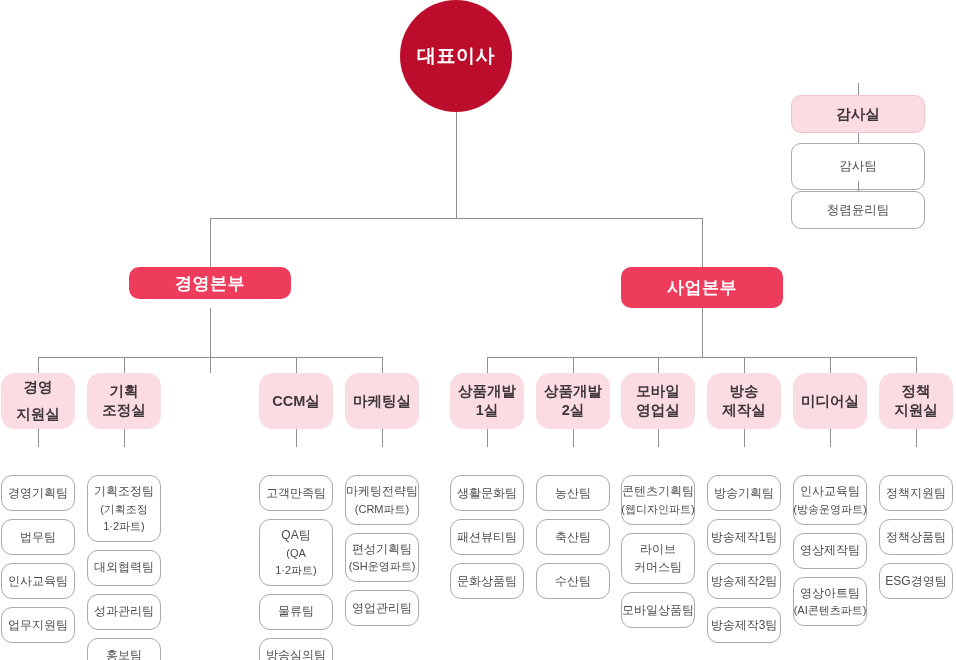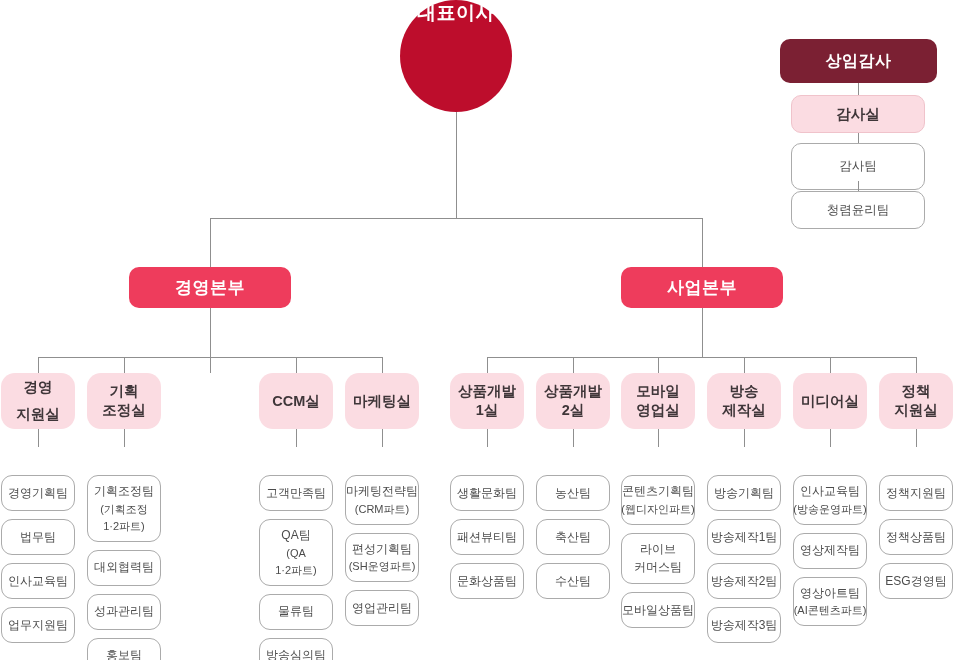--- a/index.html
+++ b/index.html
@@ -18,21 +18,21 @@
   .hline, .vline { position: absolute; background: var(--line, #8f8f8f); }
   .hline { height: 1px; }
   .vline { width: 1px; }
 
   .ceo {
     position: absolute;
     border-radius: 50%;
     background: var(--ceo, #bd0d2c);
     color: #fff;
     display: flex;
-    align-items: flex-start;
+    align-items: center;
     justify-content: center;
     font-weight: bold;
     font-size: 19px;
     letter-spacing: 0.5px;
   }
 
   .division {
     position: absolute;
     border-radius: 10px;
     background: var(--division, #ee3c5c);
@@ -134,21 +134,21 @@
 <body>
 
 <div id="chart" style="--ceo: #bd0d2c; --division: #ee3c5c; --office: #fbdce2; --audit-head: #7b2033; --team-border: #ababab; --line: #8f8f8f; --office-text: #3f3639; --team-text: #4c4c4c; --bg: #ffffff;">
     <div class="ceo" style="left: 400px; top: 0px; height: 112px; width: 112px;">
       <span class="ln">대표이사</span>
     </div>
     <div class="vline" style="left: 456px; top: 112px; height: 106px;"></div>
     <div class="hline" style="left: 210px; top: 218px; width: 492px;"></div>
     <div class="vline" style="left: 210px; top: 218px; height: 49px;"></div>
     <div class="vline" style="left: 702px; top: 218px; height: 49px;"></div>
-    <div class="division" style="left: 129px; top: 267px; width: 162px; height: 41px;">
+    <div class="division" style="left: 129px; top: 267px; width: 162px; height: 32px;">
       <span class="ln">경영본부</span>
     </div>
     <div class="vline" style="left: 210px; top: 308px; height: 49px;"></div>
     <div class="hline" style="left: 38px; top: 357px; width: 344px;"></div>
     <div class="vline" style="left: 38px; top: 357px; height: 16px;"></div>
     <div class="col" style="left: 1px; top: 373px; width: 74px;">
       <div class="office" style="min-height: 56px; gap: 8px;">
         <span class="ln">경영</span>
         <span class="ln">지원실</span>
       </div>
@@ -354,23 +354,20 @@
           <span class="ln">정책지원팀</span>
         </div>
         <div class="team">
           <span class="ln">정책상품팀</span>
         </div>
         <div class="team">
           <span class="ln">ESG경영팀</span>
         </div>
       </div>
     </div>
-    <div class="audit-head" style="left: 780px; top: 39px; width: 157px; height: 44px;">
-      <span class="ln">상임감사</span>
-    </div>
     <div class="vline" style="left: 858px; top: 83px; height: 12px;"></div>
     <div class="audit-office" style="left: 791px; top: 95px; width: 134px; height: 38px;">
       <span class="ln">감사실</span>
     </div>
     <div class="vline" style="left: 858px; top: 133px; height: 10px;"></div>
     <div class="audit-team" style="left: 791px; top: 143px; width: 134px; height: 47px;">
       <span class="ln">감사팀</span>
     </div>
     <div class="vline" style="left: 858px; top: 181px; height: 10px;"></div>
     <div class="audit-team" style="left: 791px; top: 191px; width: 134px; height: 38px;">

